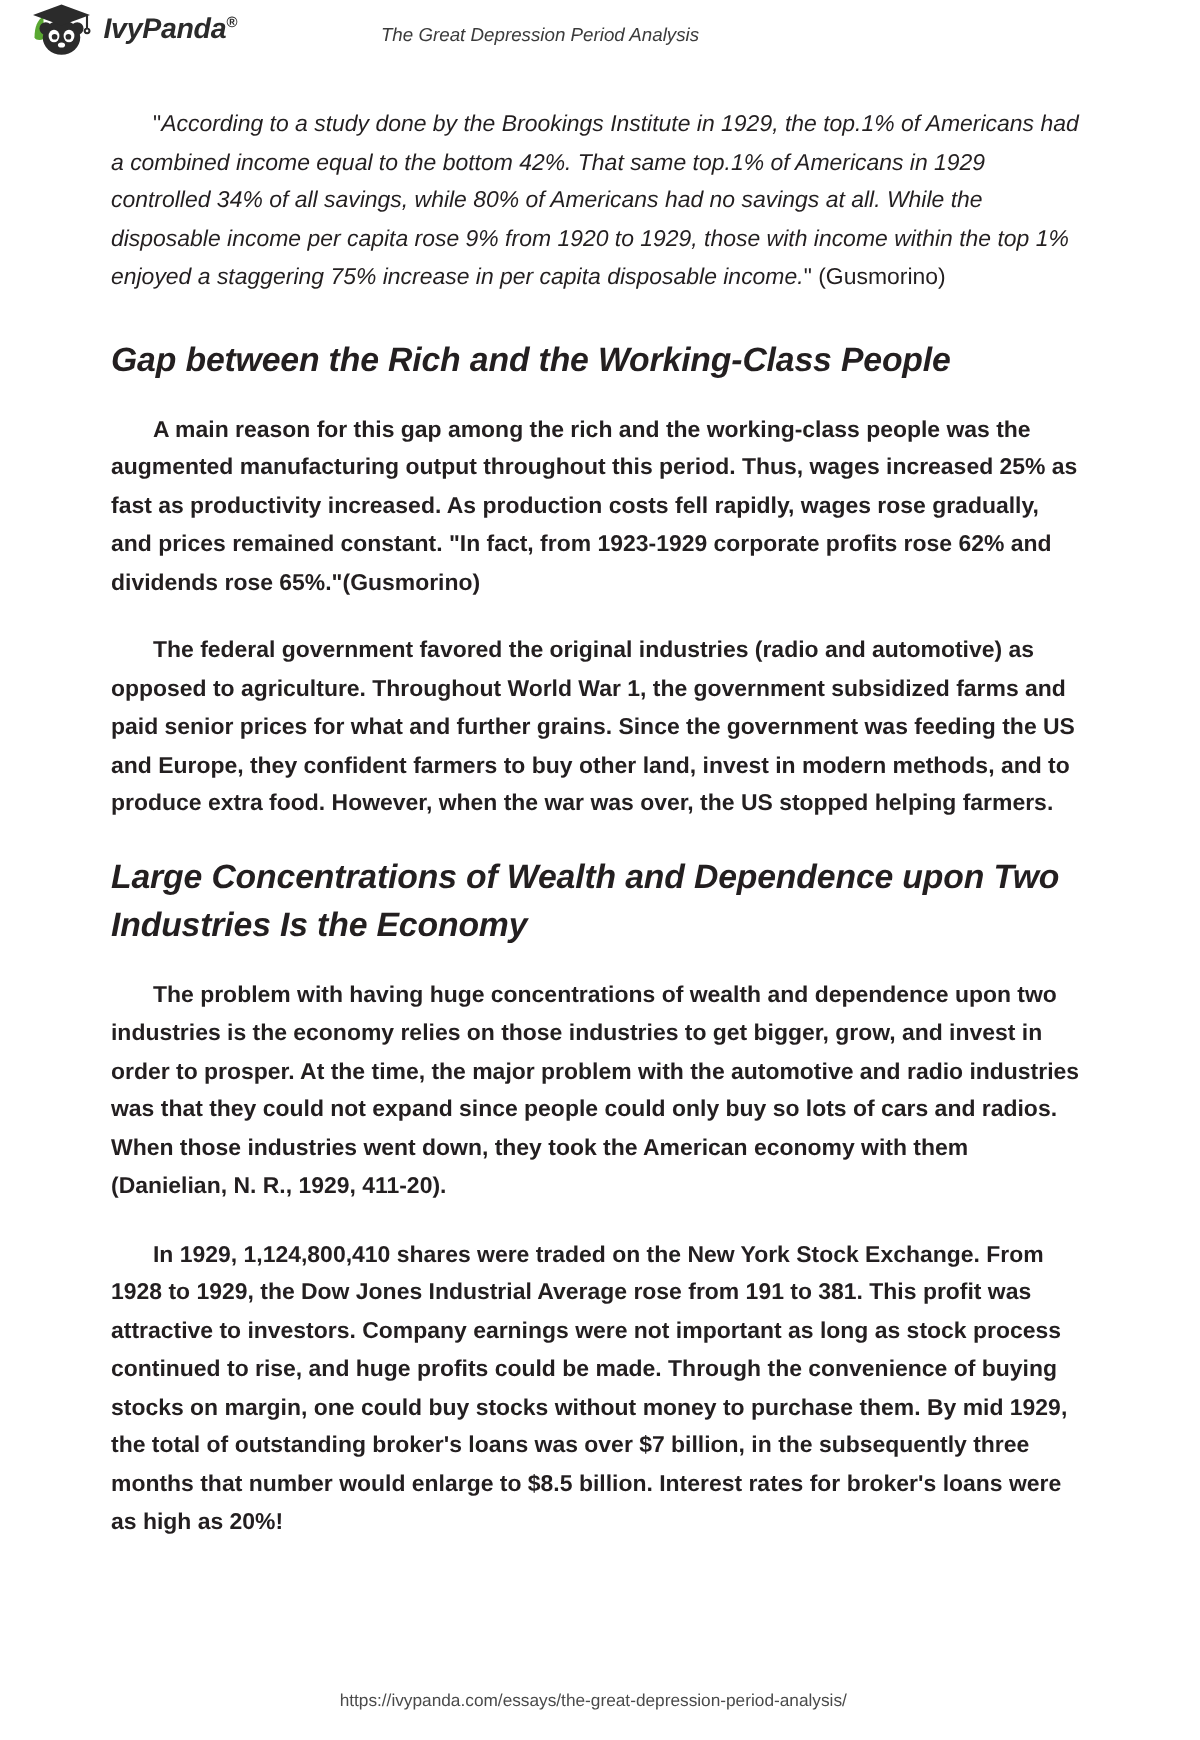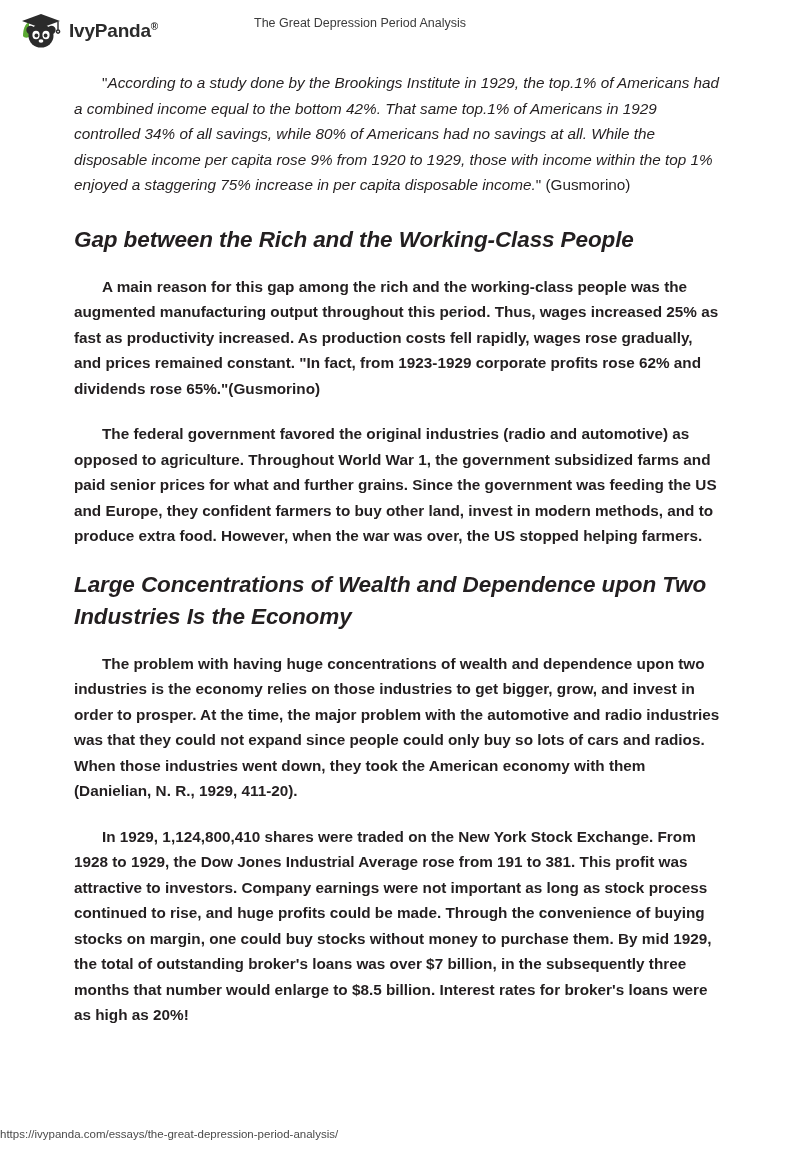--- a/index.html
+++ b/index.html
@@ -17,21 +17,22 @@
     overflow: hidden;
   }
 
   
   .page-header {
     position: absolute;
     top: 0; left: 0;
     width: 800px;
     height: 62px;
     display: flex;
-    align-items: center;
+    align-items: flex-start;
+    font-style: italic;
   }
   .brand {
     display: flex;
     align-items: center;
     margin-left: 20px;
     gap: 7px;
   }
   .logo-mark {
     width: 42px;
     height: 40px;
@@ -93,21 +94,21 @@
   }
   h2.tight { margin-top: 16px; }
 
   
   .page-footer {
     position: absolute;
     left: 0;
     bottom: 20px;
     width: 800px;
     padding-right: 9px;
-    text-align: left;
+    text-align: center;
     font-size: 11.5px;
     color: #4a4a4a;
   }
 </style>
 </head>
 <body>
 
 <div class="page-header">
   <div class="brand">
     <span class="logo-mark">

